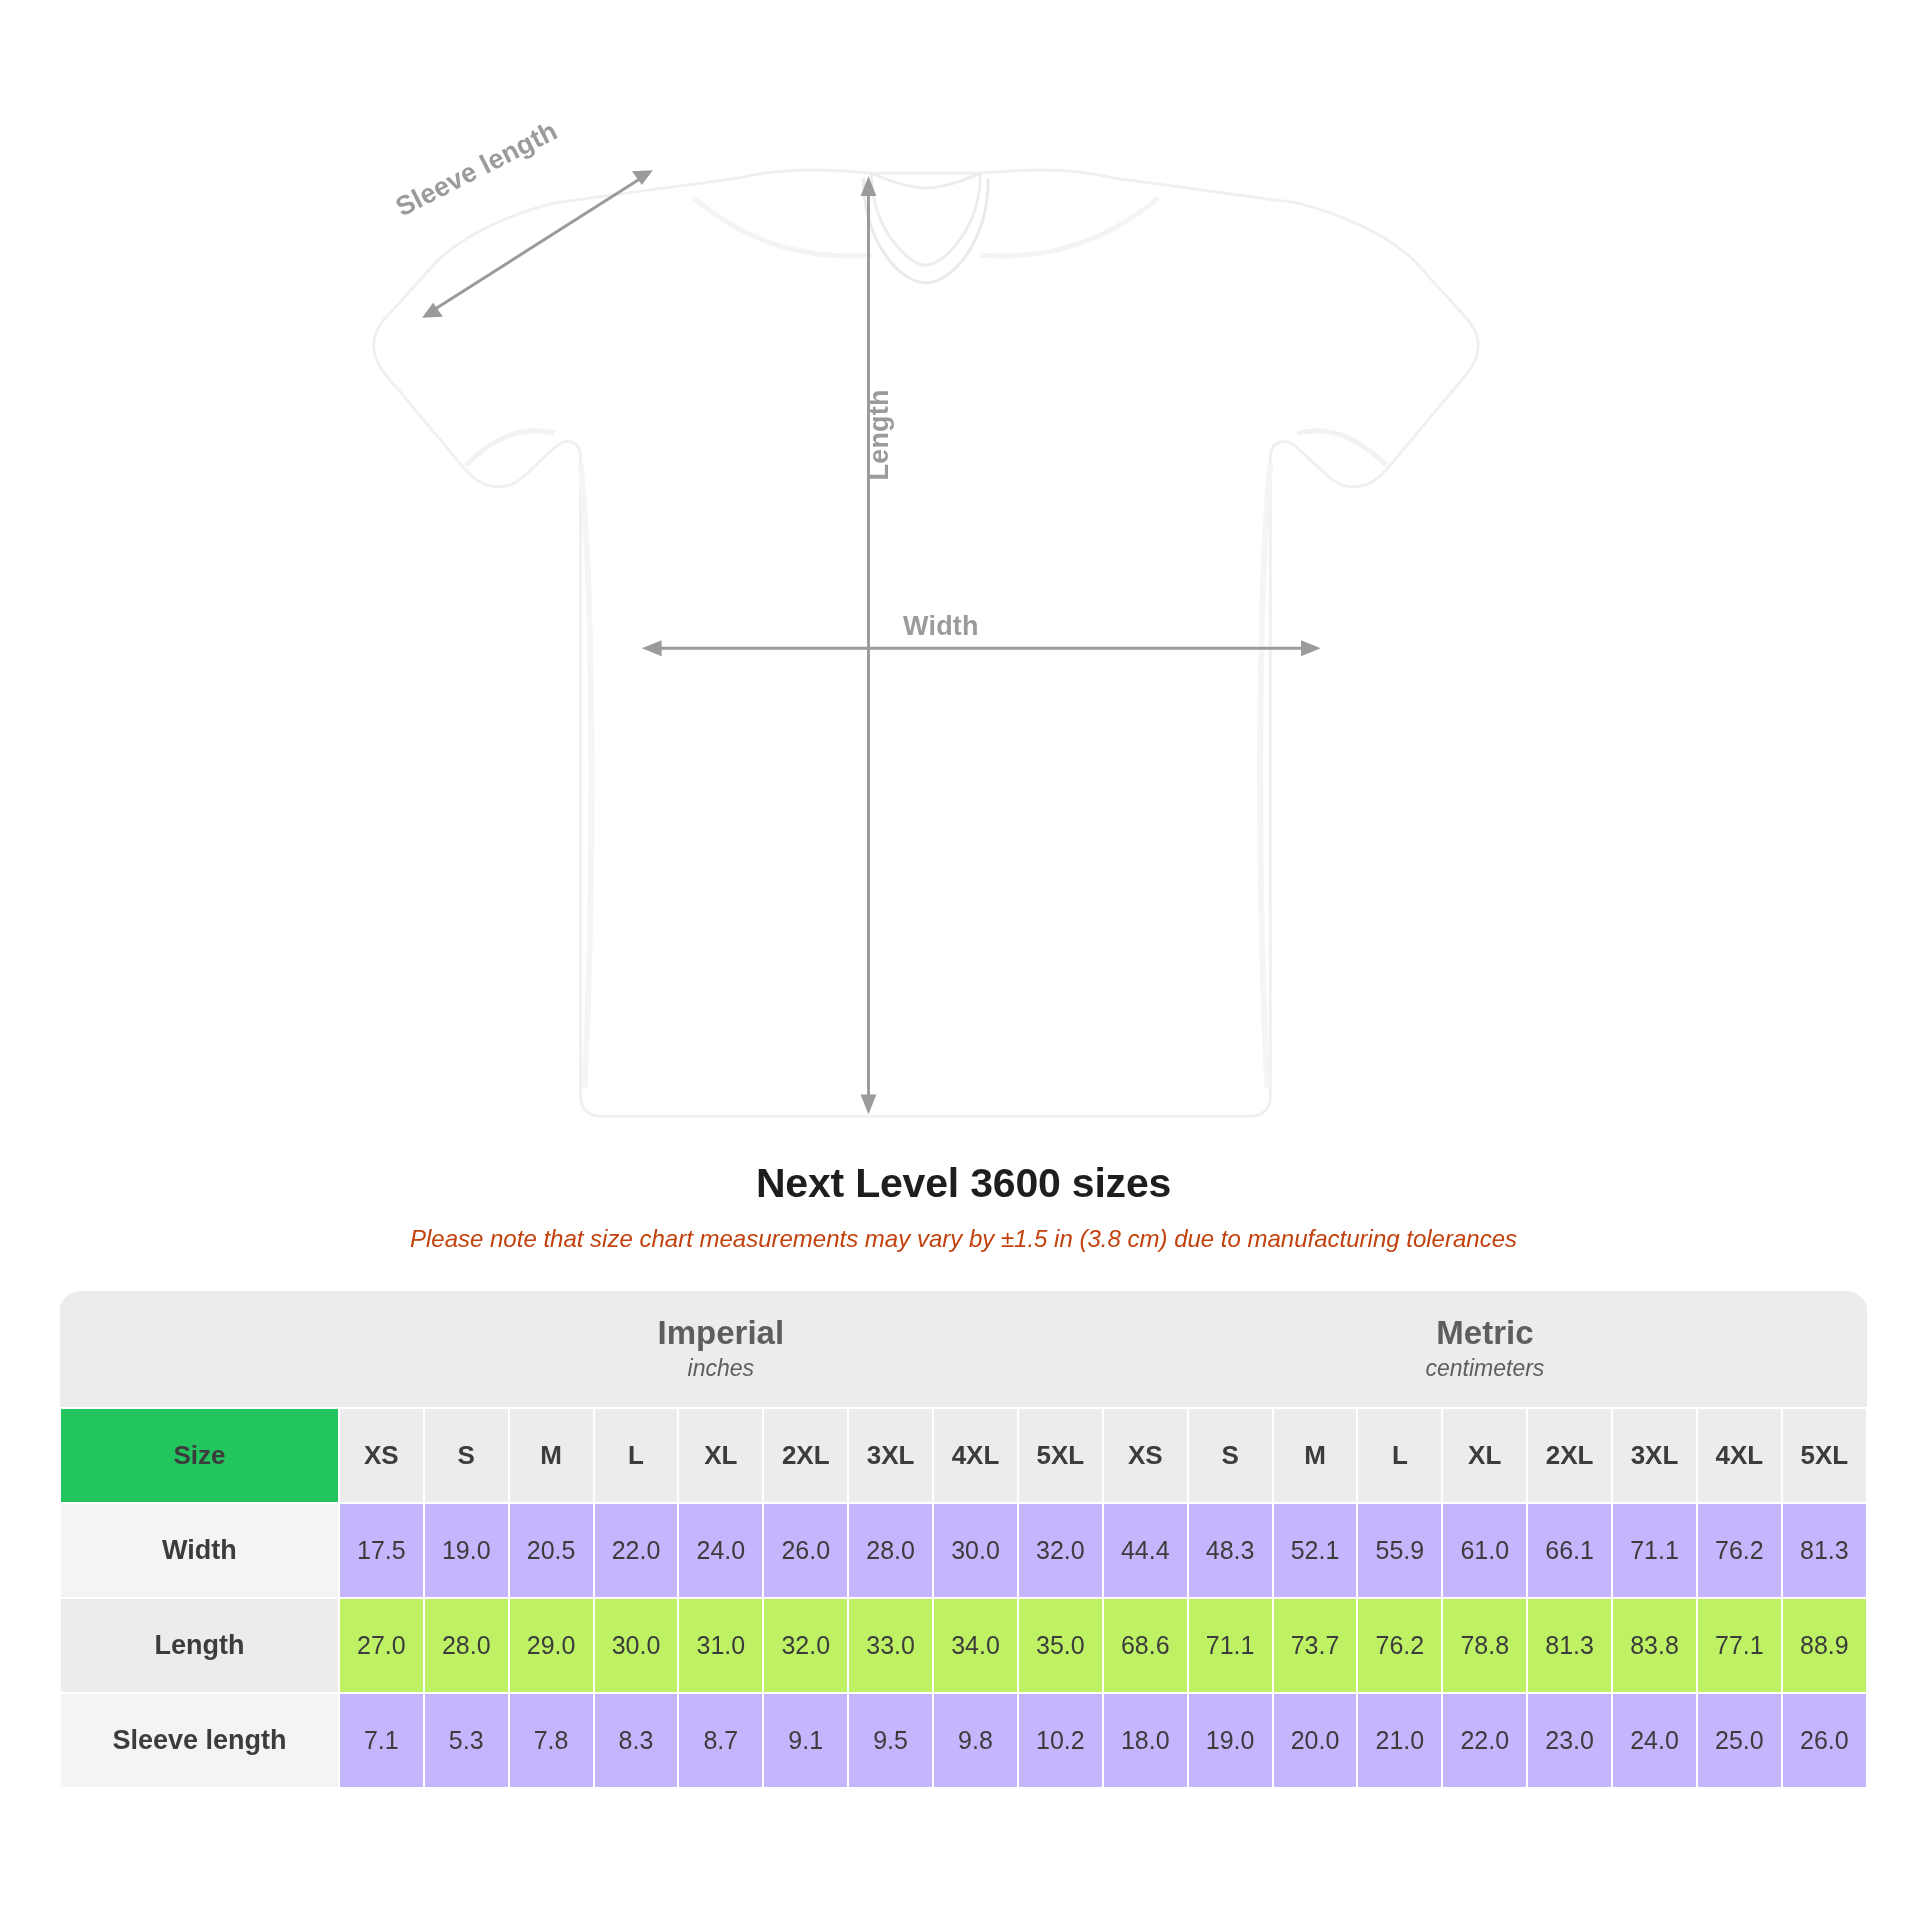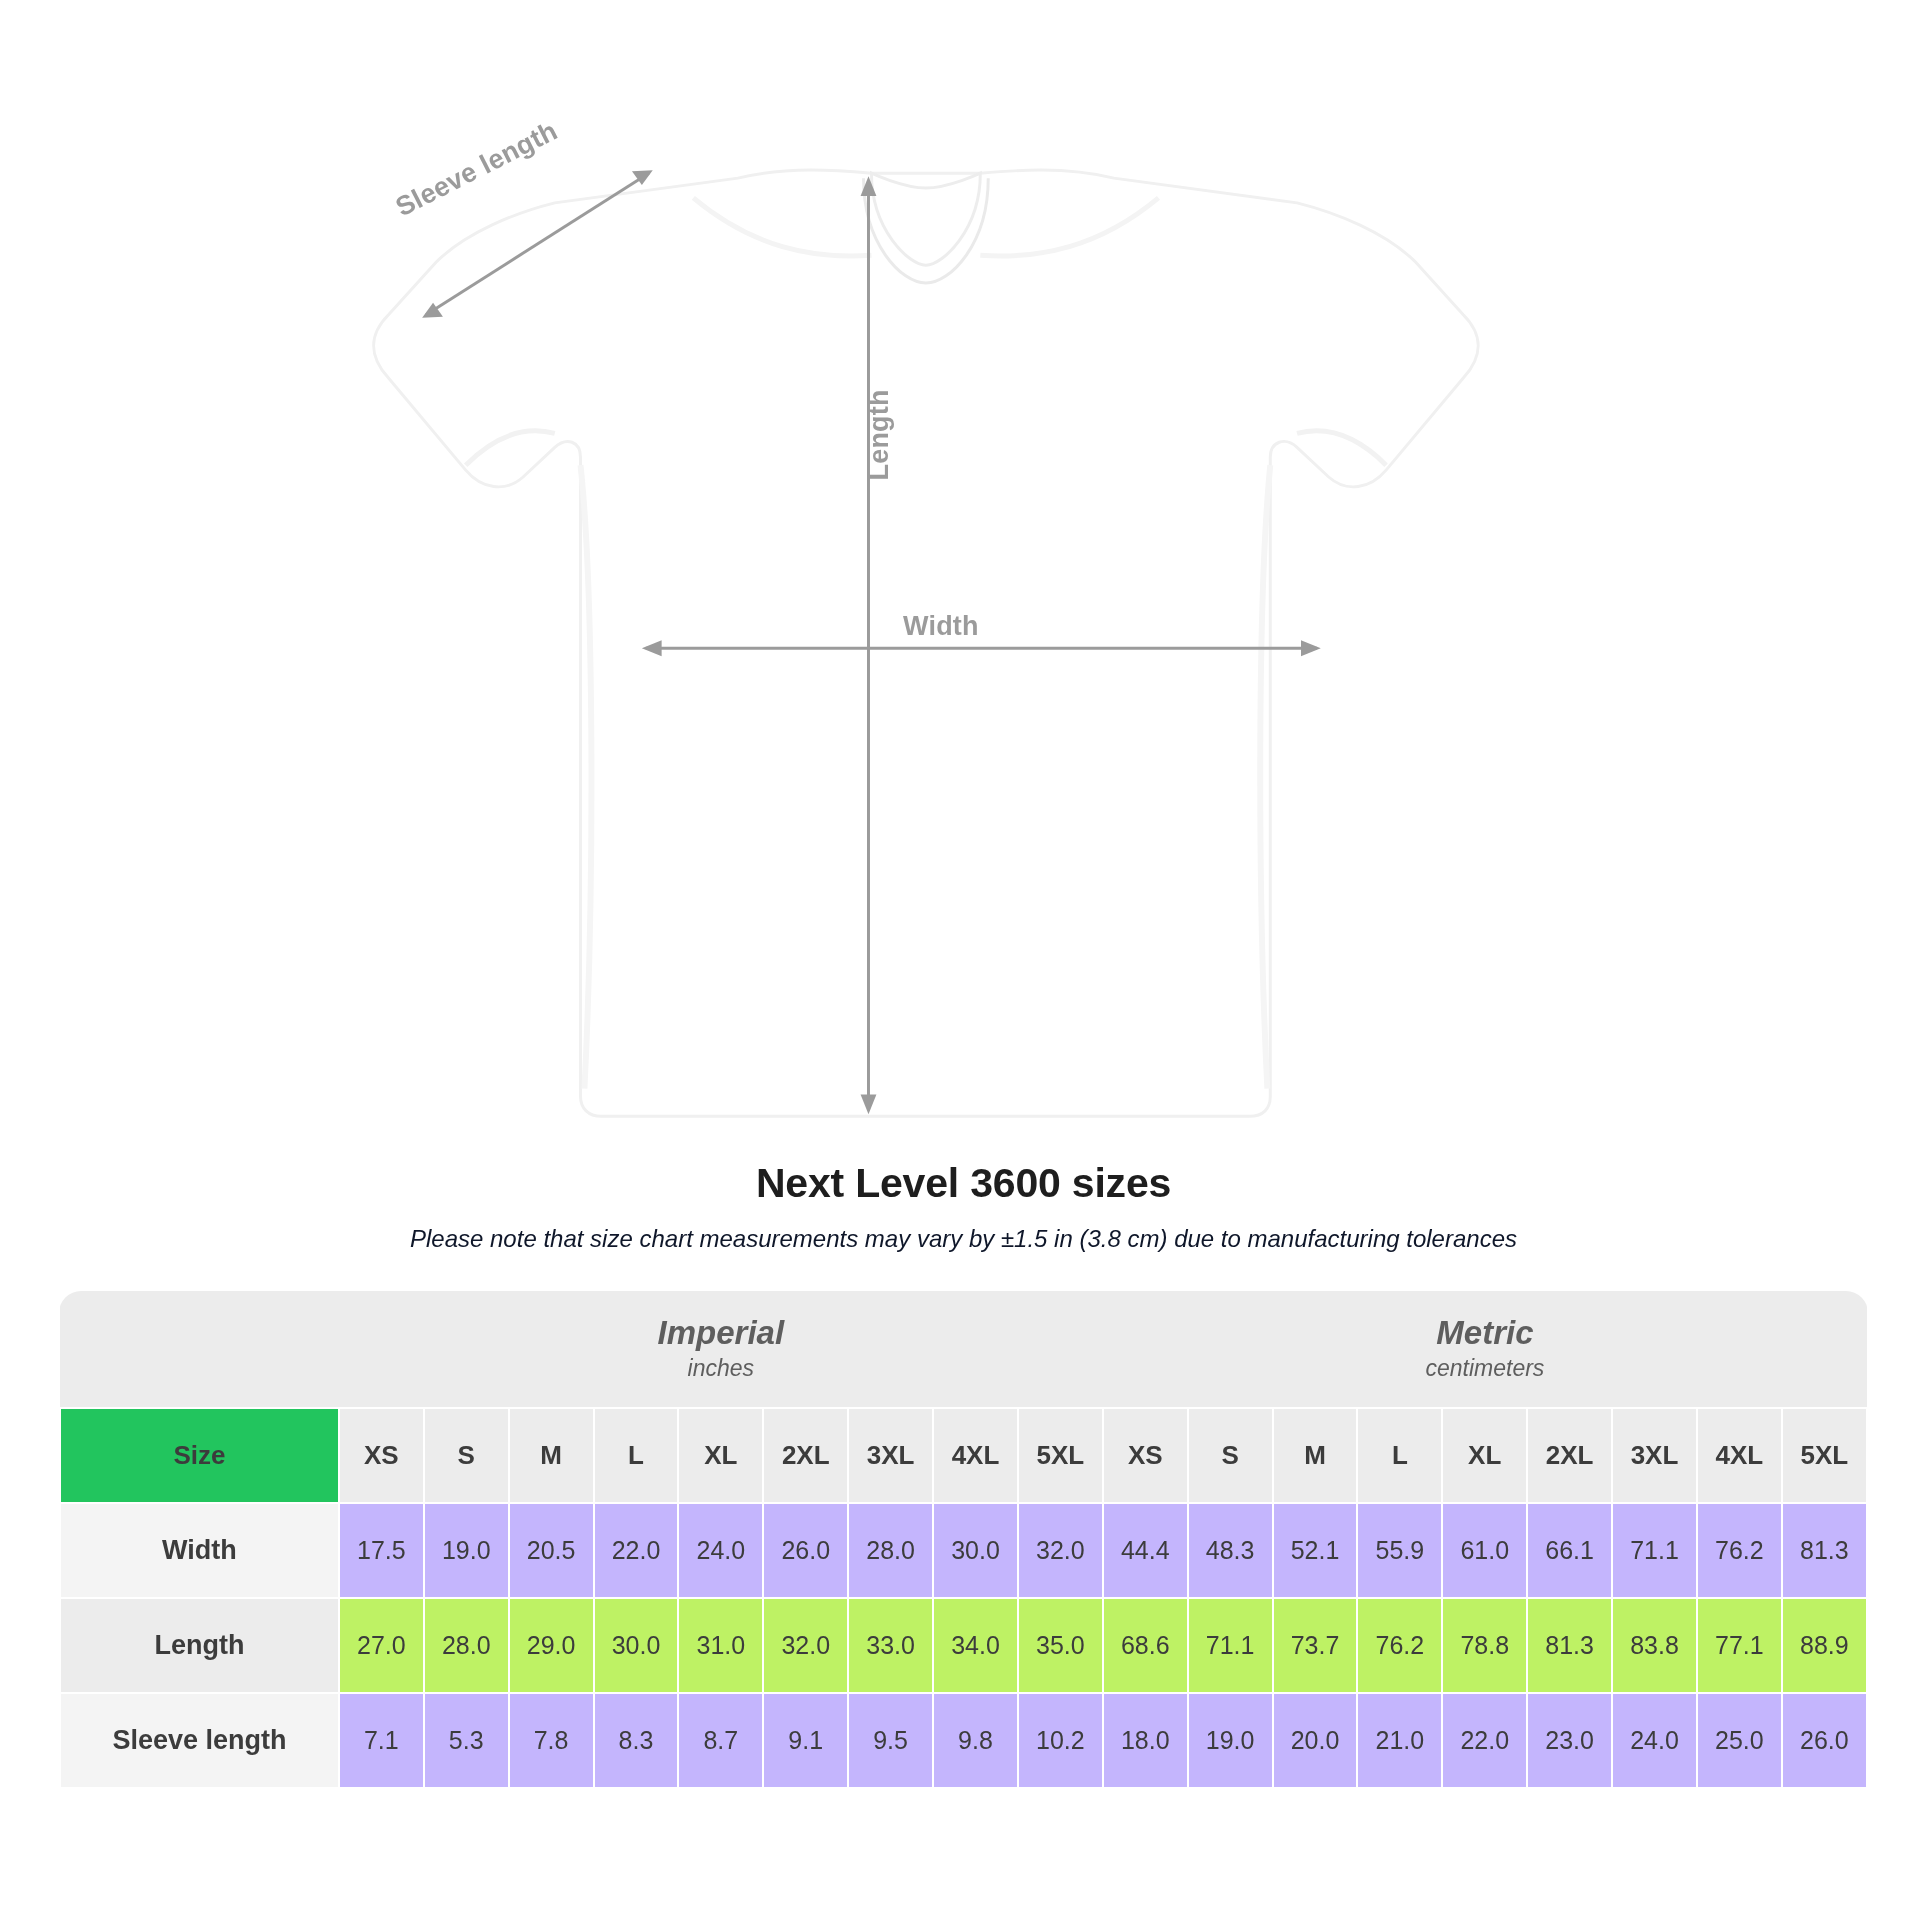--- a/index.html
+++ b/index.html
@@ -60,21 +60,21 @@
   #chart-title {
     font-size: 41px;
     font-weight: bold;
     color: #1e1e1e;
     letter-spacing: -0.2px;
   }
   #chart-note {
     margin-top: 18px;
     font-size: 24px;
     font-style: italic;
-    color: #0f172a;
+    color: #c2410c;
   }
 
   
   #table-wrap {
     margin: 38px 59px 0 59px;
     border-radius: 22px 22px 0 0;
     overflow: hidden;
   }
   table {
     width: 100%;
@@ -91,21 +91,20 @@
     padding: 0;
   }
   
   .unit-cell {
     height: 117px;
     background: #ececec;
     border: none;
   }
   .unit-name {
     font-size: 33px;
-    font-style: italic;
     font-weight: bold;
     color: #5e5e5e;
     line-height: 1.15;
     text-align: center;
   }
   .unit-sub {
     font-size: 23px;
     font-style: italic;
     color: #5e5e5e;
     line-height: 1.4;

